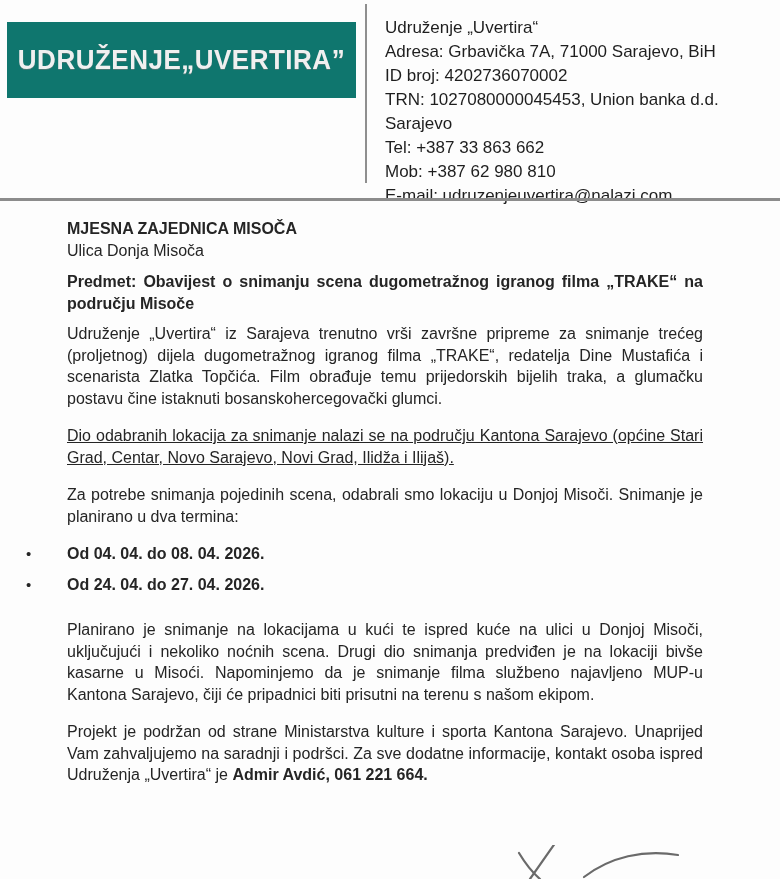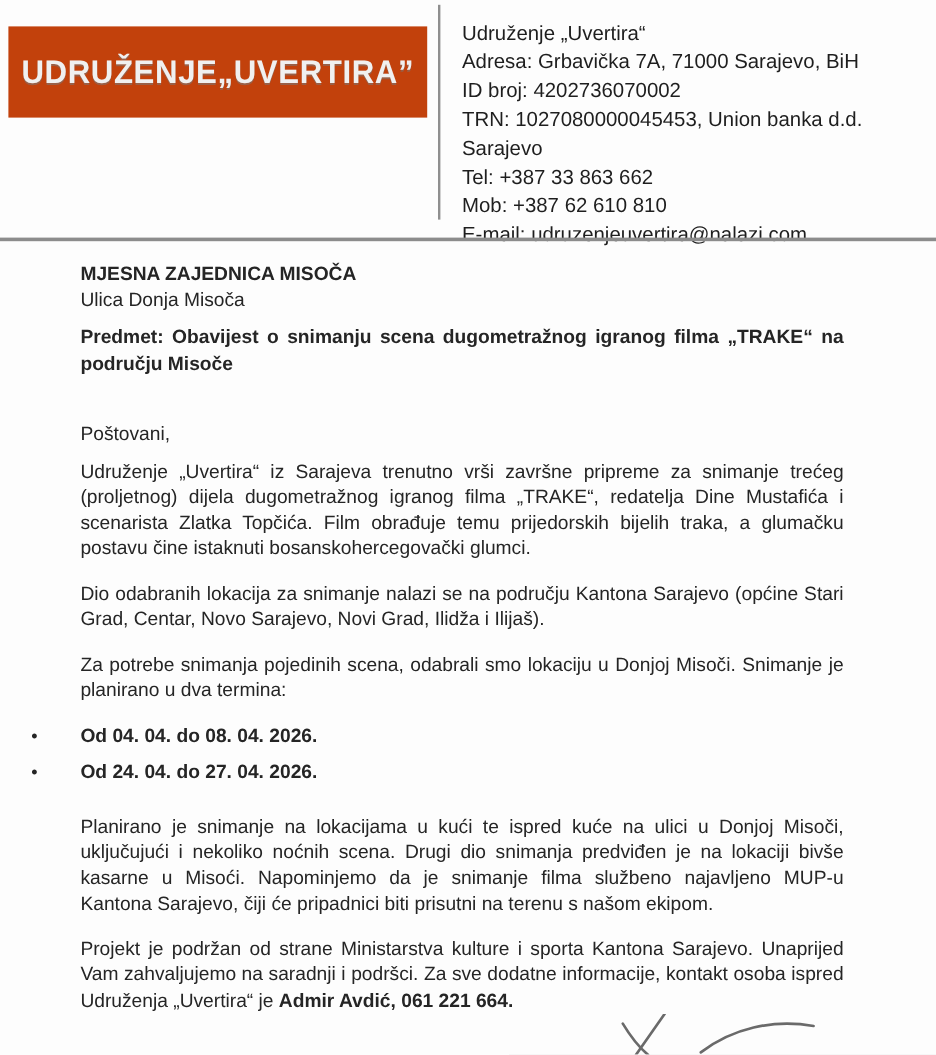--- a/index.html
+++ b/index.html
@@ -4,21 +4,21 @@
 <style>
   html,body { margin:0; padding:0; background:#e9e9e9; }
   .page {
     position:relative; width:780px; height:879px; margin:0 auto;
     background:#fdfdfd; overflow:hidden;
     font-family:"Liberation Sans", sans-serif; color:#252525;
   }
   
   .logo-box {
     position:absolute; left:7px; top:22px; width:349px; height:76px;
-    background:#c2410c; display:flex; align-items:center; justify-content:center;
+    background:#0f766e; display:flex; align-items:center; justify-content:center;
   }
   .logo-text {
     color:#f0f0f0; font-weight:bold; font-size:26px; letter-spacing:0.5px;
     white-space:nowrap; text-shadow:0 1px 0 rgba(120,120,120,0.55);
     transform:scaleY(1.05);
   }
   .vsep {
     position:absolute; left:365px; top:4px; width:2px; height:179px;
     background:#8f8f8f;
   }
@@ -33,21 +33,21 @@
   
   .letter {
     position:absolute; left:67px; top:218px; width:636px;
     font-size:16px; line-height:21.5px;
   }
   .recipient-name { font-weight:bold; }
   .subject { font-weight:bold; margin-top:10px; text-align:justify; }
   .salutation { margin-top:38px; }
   .para { text-align:justify; }
   .p1 { margin-top:9px; }
-  .p2 { margin-top:6px; }
+  .p2 { margin-top:6px;text-decoration:underline; }
   .p3 { margin-top:7px; }
   .p4 { margin-top:24px; }
   .p5 { margin-top:16px; }
   .bullet-row {
     position:relative; font-weight:bold;
   }
   .b1 { margin-top:12px; }
   .b2 { margin-top:9px; }
   .bullet-dot {
     position:absolute; left:-41px; top:0; font-weight:normal; font-size:15px;
@@ -65,34 +65,33 @@
   </div>
 
   <div class="vsep"></div>
 
   <div class="org-info">
     <div>Udruženje „Uvertira“</div>
     <div>Adresa: Grbavička 7A, 71000 Sarajevo, BiH</div>
     <div>ID broj: 4202736070002</div>
     <div>TRN: 1027080000045453, Union banka d.d. Sarajevo</div>
     <div>Tel: +387 33 863 662</div>
-    <div>Mob: +387 62 610 810</div>
+    <div>Mob: +387 62 980 810</div>
     <div>E-mail: udruzenjeuvertira@nalazi.com</div>
   </div>
 
   <div class="hrule"></div>
 
   <div class="letter">
 
     <div class="recipient-name">MJESNA ZAJEDNICA MISOČA</div>
     <div class="recipient-address">Ulica Donja Misoča</div>
 
     <div class="subject">Predmet: Obavijest o snimanju scena dugometražnog igranog filma „TRAKE“ na području Misoče</div>
 
-    <div class="salutation">Poštovani,</div>
 
     <p class="para p1">Udruženje „Uvertira“ iz Sarajeva trenutno vrši završne pripreme za snimanje trećeg (proljetnog) dijela dugometražnog igranog filma „TRAKE“, redatelja Dine Mustafića i scenarista Zlatka Topčića. Film obrađuje temu prijedorskih bijelih traka, a glumačku postavu čine istaknuti bosanskohercegovački glumci.</p>
 
     <p class="para p2">Dio odabranih lokacija za snimanje nalazi se na području Kantona Sarajevo (općine Stari Grad, Centar, Novo Sarajevo, Novi Grad, Ilidža i Ilijaš).</p>
 
     <p class="para p3">Za potrebe snimanja pojedinih scena, odabrali smo lokaciju u Donjoj Misoči. Snimanje je planirano u dva termina:</p>
 
     <div class="bullet-row b1">
       <span class="bullet-dot">•</span>
       <span>Od 04. 04. do 08. 04. 2026.</span>

